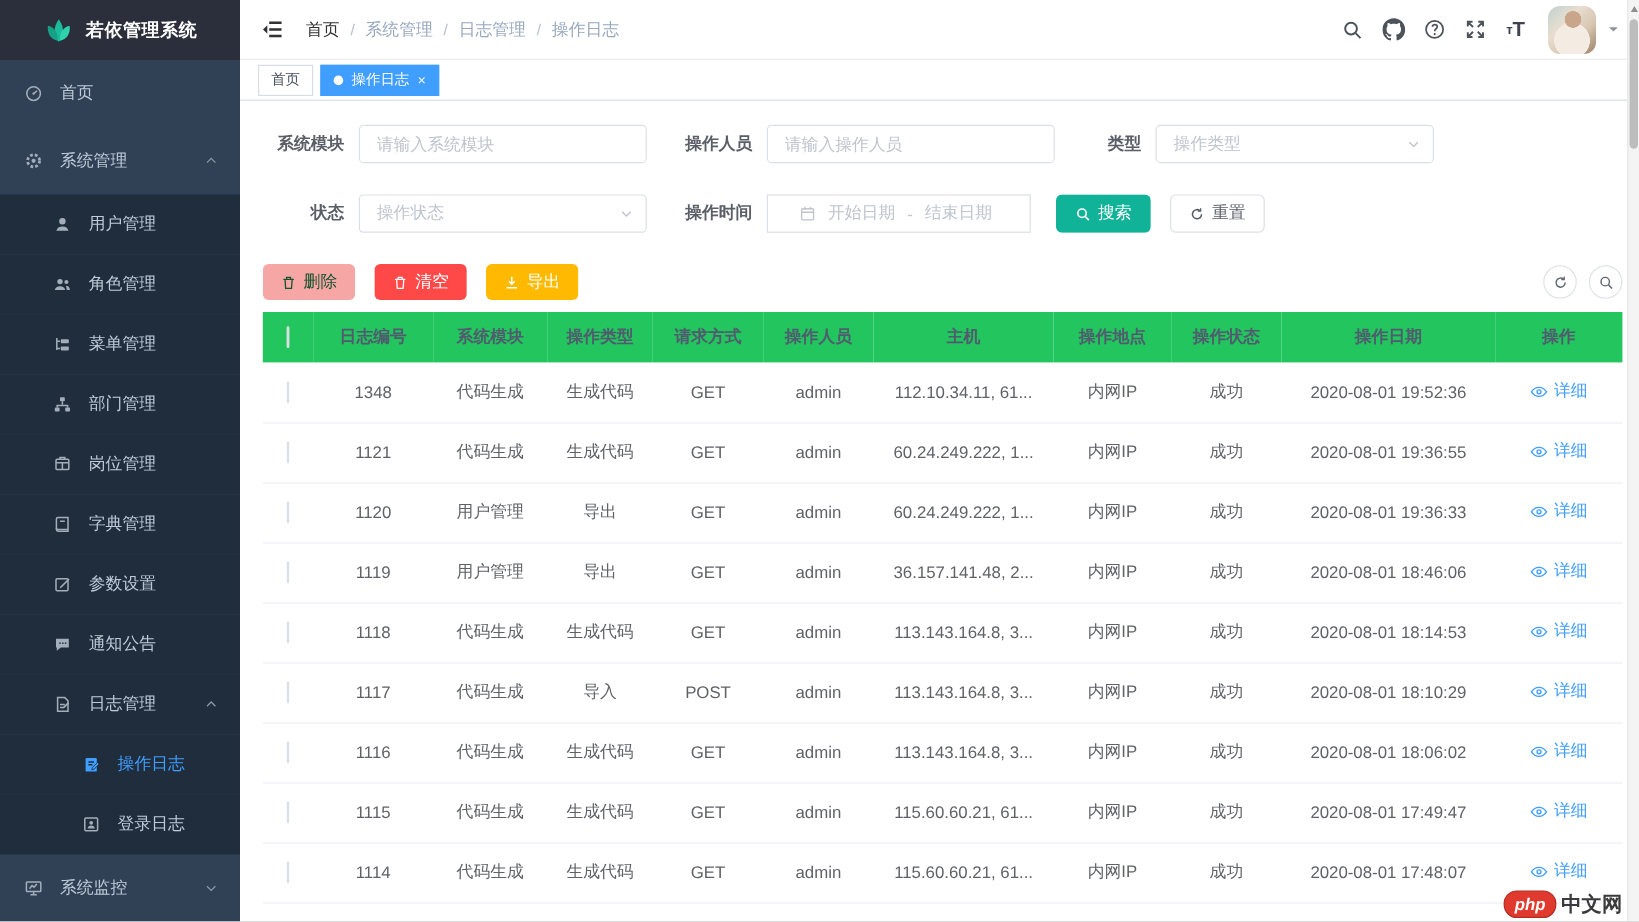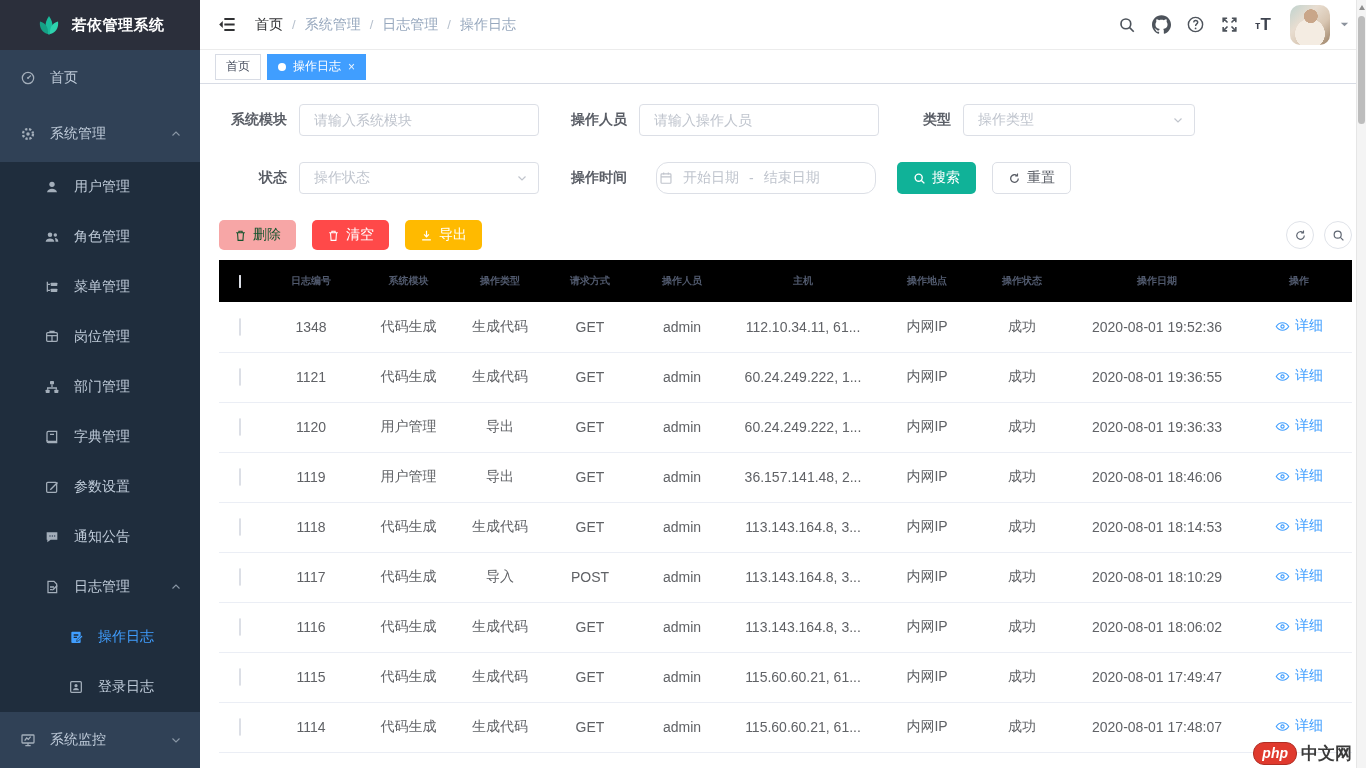--- a/index.html
+++ b/index.html
@@ -48,43 +48,43 @@
   .content { padding:20px 14px 0 19px; position:relative; }
   .filter-row { display:flex; align-items:center; margin-bottom:26px; }
   .f-label { width:68px; flex:none; text-align:right; font-size:14px; font-weight:bold; color:#5a5e66; margin-right:12px; }
   .f-input { width:240px; height:32px; border:1px solid #dcdfe6; border-radius:4px; padding:0 14px;
              font-size:14px; color:#606266; outline:none; }
   .f-input::placeholder { color:#bfc4cd; }
   .f-select { width:232px; height:32px; border:1px solid #dcdfe6; border-radius:4px; padding:0 10px 0 14px;
               font-size:14px; color:#bfc4cd; display:flex; align-items:center; justify-content:space-between; cursor:pointer; background:#fff; }
   .f-select.w240 { width:240px; }
   .f-select .sel-caret { color:#c0c4cc; display:inline-flex; }
-  .daterange { width:220px; height:32px; border:1px solid #dcdfe6; border-radius:12px; padding:0 2px;
-               font-size:14px; color:#bfc4cd; display:flex; align-items:center; gap:10px; cursor:pointer;margin-left:17px; }
+  .daterange { width:220px; height:32px; border:1px solid #dcdfe6; border-radius:0; padding:0 26px;
+               font-size:14px; color:#bfc4cd; display:flex; align-items:center; gap:10px; cursor:pointer; }
   .daterange .cal-icon { color:#c0c4cc; display:inline-flex; }
   .dr-sep { color:#bfc4cd; }
   .gap20 { width:20px; flex:none; }
 
   .btn { height:32px; border-radius:5px; font-size:14px; display:inline-flex; align-items:center; gap:6px;
          padding:0 15px; border:1px solid transparent; cursor:pointer; font-family:inherit; }
   .btn svg { flex:none; }
   .btn-search { background:#10b298; color:#fff; margin-left:21px; }
   .btn-reset  { background:#fff; border-color:#dcdfe6; color:#5a5e66; margin-left:16px; }
 
   .toolbar-row { display:flex; align-items:center; margin:0 0 10px; }
   .btn-sm { height:30px; padding:0 14px; }
   .btn-del    { background:#f7a6a6; color:#14532d; margin-right:16px; cursor:not-allowed; }
   .btn-clear  { background:#ff4949; color:#fff; margin-right:16px; }
   .btn-export { background:#ffba00; color:#fff; }
   .circle-btns { margin-left:auto; display:flex; gap:10px; }
   .circle-btn { width:28px; height:28px; border-radius:50%; border:1px solid #e0e3e9; background:#fff;
                 display:flex; align-items:center; justify-content:center; color:#5f6672; cursor:pointer; }
 
   table.log-table { width:100%; border-collapse:collapse; table-layout:fixed; }
-  .log-table thead th { height:42px; background:#000000; color:#515a6e; font-size:10px; font-weight:bold; text-align:center; }
+  .log-table thead th { height:42px; background:#22c55e; color:#515a6e; font-size:14px; font-weight:bold; text-align:center; }
   .log-table tbody td { height:50px; border-bottom:1px solid #ebeef5; font-size:14px; color:#606266; text-align:center;
                         white-space:nowrap; overflow:hidden; }
   .checkbox { width:14px; height:14px; border:1px solid #dcdfe6; border-radius:2px; background:#fff; margin:0 auto; cursor:pointer; }
   .detail-link { color:#409eff; display:inline-flex; align-items:center; gap:5px; cursor:pointer; font-size:14px; }
 
   
   .scrollbar { position:absolute; right:0; top:0; width:10px; height:768px; background:#f4f4f4; border-left:1px solid #e6e6e6; z-index:9; }
   .sb-arrow { position:absolute; top:5px; left:2px; width:0; height:0;
               border-left:3px solid transparent; border-right:3px solid transparent; border-bottom:5px solid #8f8f8f; }
   .sb-thumb { position:absolute; top:16px; left:1px; width:7px; height:108px; background:#bdbdbd; border-radius:4px; cursor:pointer; }
@@ -163,36 +163,36 @@
               <path d="M5 8h4M5 17h4"></path>
               <rect x="10" y="5.5" width="10" height="5" rx="1" fill="currentColor" stroke="none"></rect>
               <rect x="10" y="14.5" width="10" height="5" rx="1" fill="currentColor" stroke="none"></rect>
             </svg>
           </span>
           <span>菜单管理</span>
         </div>
         <div class="menu-item lv1">
           <span class="mi-icon">
             <svg width="16" height="16" viewBox="0 0 24 24" fill="none" stroke="currentColor" stroke-width="1.9">
-              <rect x="4" y="5.5" width="16" height="13" rx="1.5"></rect>
-              <path d="M9 5.5V3.5h6v2M4 10h16M12 10v8.5"></path>
-            </svg>
-          </span>
-          <span>岗位管理</span>
-        </div>
-        <div class="menu-item lv1">
-          <span class="mi-icon">
-            <svg width="16" height="16" viewBox="0 0 24 24" fill="none" stroke="currentColor" stroke-width="1.9">
               <rect x="9" y="3" width="6" height="5" rx="1" fill="currentColor" stroke="none"></rect>
               <path d="M12 8v4M5.5 16v-2.5h13V16"></path>
               <rect x="2.5" y="16" width="6" height="5" rx="1" fill="currentColor" stroke="none"></rect>
               <rect x="15.5" y="16" width="6" height="5" rx="1" fill="currentColor" stroke="none"></rect>
             </svg>
           </span>
           <span>部门管理</span>
+        </div>
+        <div class="menu-item lv1">
+          <span class="mi-icon">
+            <svg width="16" height="16" viewBox="0 0 24 24" fill="none" stroke="currentColor" stroke-width="1.9">
+              <rect x="4" y="5.5" width="16" height="13" rx="1.5"></rect>
+              <path d="M9 5.5V3.5h6v2M4 10h16M12 10v8.5"></path>
+            </svg>
+          </span>
+          <span>岗位管理</span>
         </div>
         <div class="menu-item lv1">
           <span class="mi-icon">
             <svg width="16" height="16" viewBox="0 0 24 24" fill="none" stroke="currentColor" stroke-width="1.9">
               <path d="M6.5 3.5H19v17H6.5a2 2 0 0 1-2-2v-13a2 2 0 0 1 2-2z"></path>
               <path d="M4.5 16.5c0 1.1.9 2 2 2H19M9 8h6"></path>
             </svg>
           </span>
           <span>字典管理</span>
         </div>

